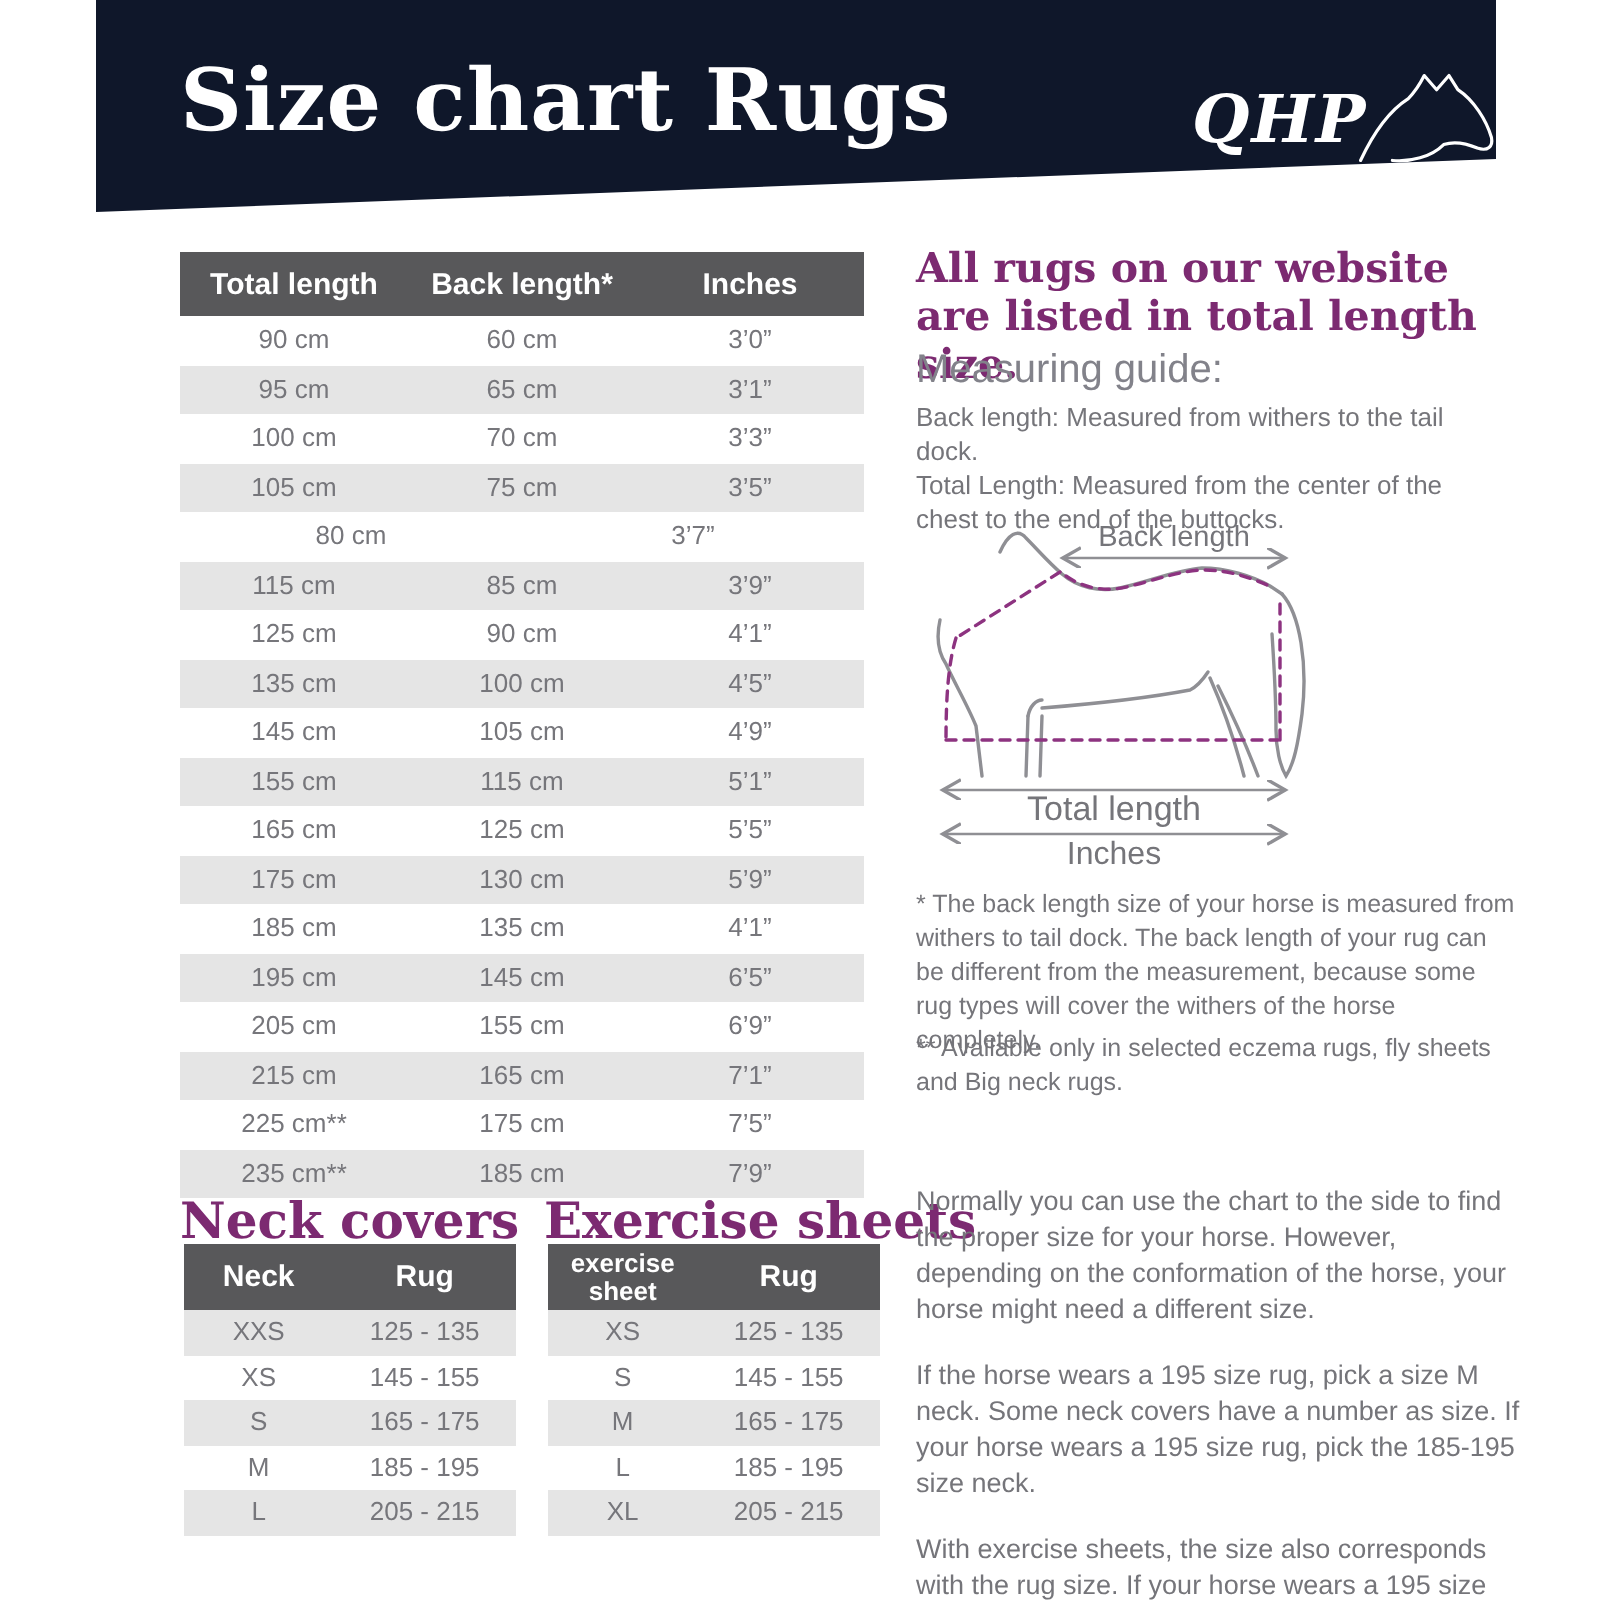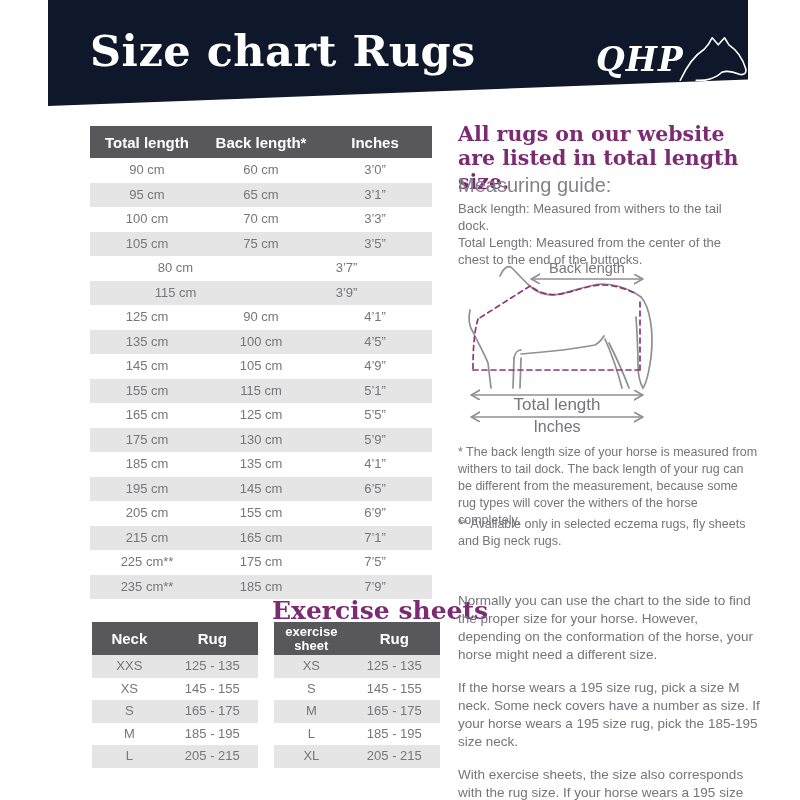--- a/index.html
+++ b/index.html
@@ -100,20 +100,21 @@
         <div class="tcell">105 cm</div>
         <div class="tcell">75 cm</div>
         <div class="tcell">3’5”</div>
       </div>
       <div class="trow">
         <div class="tcell">80 cm</div>
         <div class="tcell">3’7”</div>
       </div>
       <div class="trow alt">
         <div class="tcell">115 cm</div>
+        <div class="tcell">85 cm</div>
         <div class="tcell">3’9”</div>
       </div>
       <div class="trow">
         <div class="tcell">125 cm</div>
         <div class="tcell">90 cm</div>
         <div class="tcell">4’1”</div>
       </div>
       <div class="trow alt">
         <div class="tcell">135 cm</div>
         <div class="tcell">100 cm</div>
@@ -164,20 +165,21 @@
         <div class="tcell">175 cm</div>
         <div class="tcell">7’5”</div>
       </div>
       <div class="trow alt">
         <div class="tcell">235 cm**</div>
         <div class="tcell">185 cm</div>
         <div class="tcell">7’9”</div>
       </div>
     </div>
 
+  <div class="sec-h h-neck">Neck covers</div>
   <div class="tbl small-tbl neck-tbl">
     <div class="thead">
       <div class="tcell">Neck</div>
       <div class="tcell">Rug</div>
     </div>
   <div class="trow alt">
         <div class="tcell">XXS</div>
         <div class="tcell">125 - 135</div>
       </div>
       <div class="trow">

